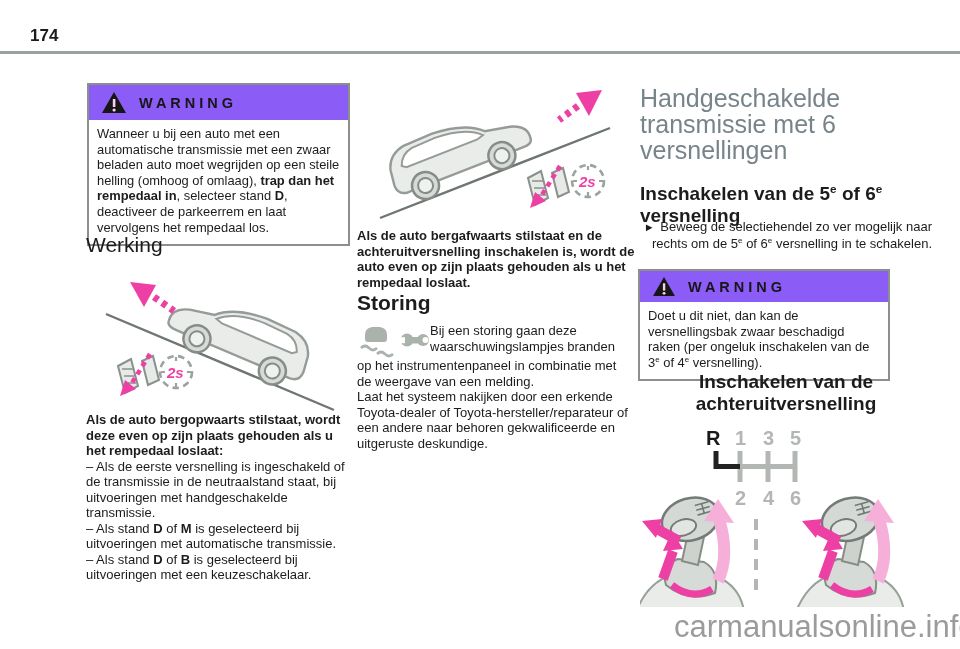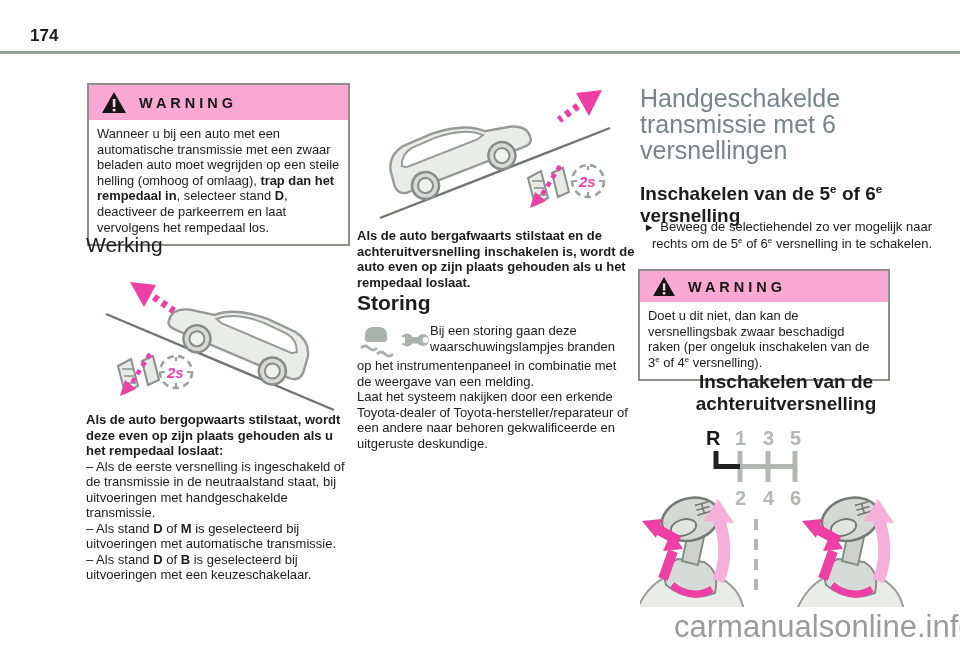--- a/index.html
+++ b/index.html
@@ -12,21 +12,21 @@
   .abs { position: absolute; }
   .txt { font-size: 13px; line-height: 15.5px; }
   .txt p { margin: 0; }
   b { font-weight: bold; }
   sup { font-size: 0.62em; vertical-align: super; line-height: 0; }
 
   #pageno { left: 30px; top: 26px; font-size: 17px; font-weight: bold; }
   #toprule { left: 0; top: 51px; width: 960px; height: 3px; background: #99a39d; }
 
   .warnbox { border: 2px solid #8b908b; background: #fff; }
-  .warnhead { display: flex; align-items: center; gap: 12px; background: #f9a8d4; padding: 5px 12px; height: 35px; }
+  .warnhead { display: flex; align-items: center; gap: 12px; background: #8b5cf6; padding: 5px 12px; height: 35px; }
   .warntitle { font-size: 14.5px; font-weight: bold; letter-spacing: 4px; color: #161616; }
   .warnbody { padding: 6px 8px 9px 8px; font-size: 12.9px; line-height: 15.6px; }
 
   #warn1 { left: 87px; top: 83px; width: 263px; }
   #h-werking { left: 86px; top: 233px; font-size: 21px; font-weight: normal; }
   #illus1 { left: 100px; top: 266px; }
   #c1text { left: 86px; top: 412px; width: 268px; }
 
   #illus2 { left: 358px; top: 76px; }
   #c2caption { left: 357px; top: 228px; width: 284px; font-weight: bold; }

